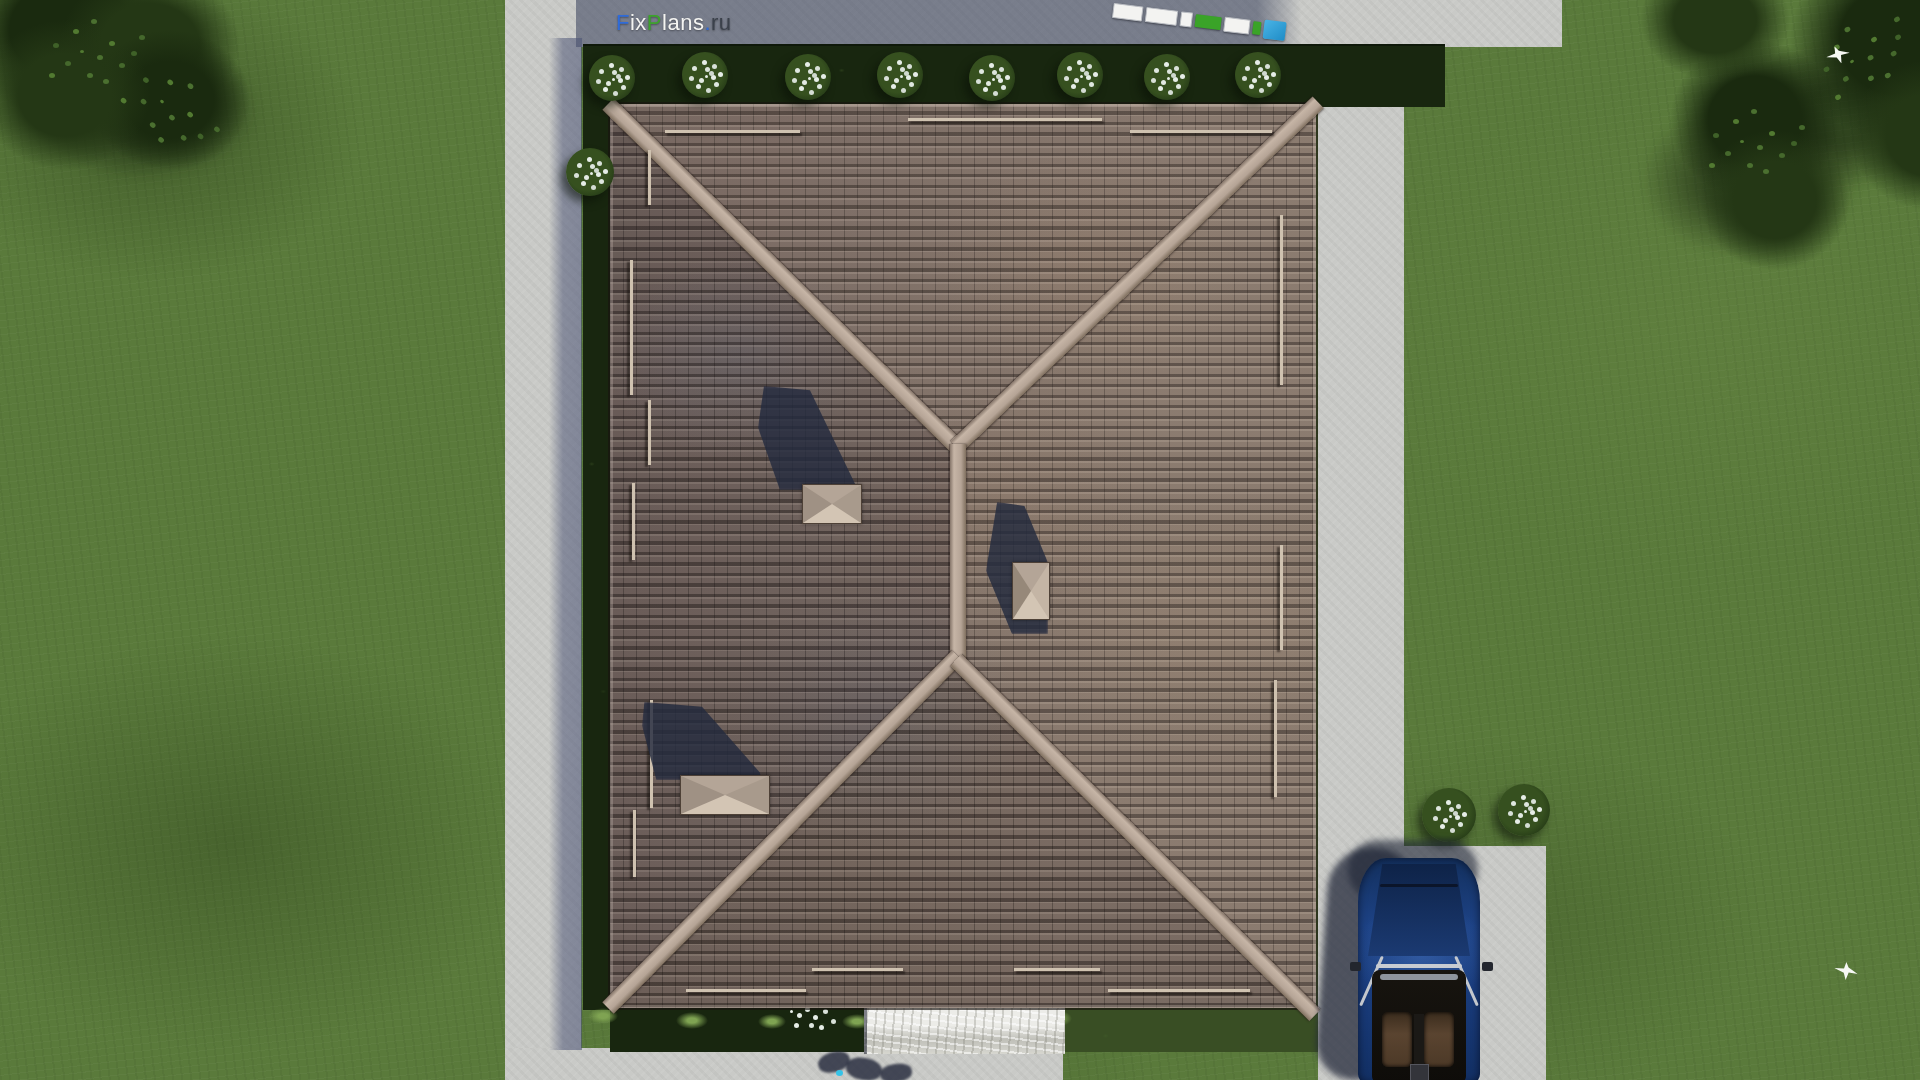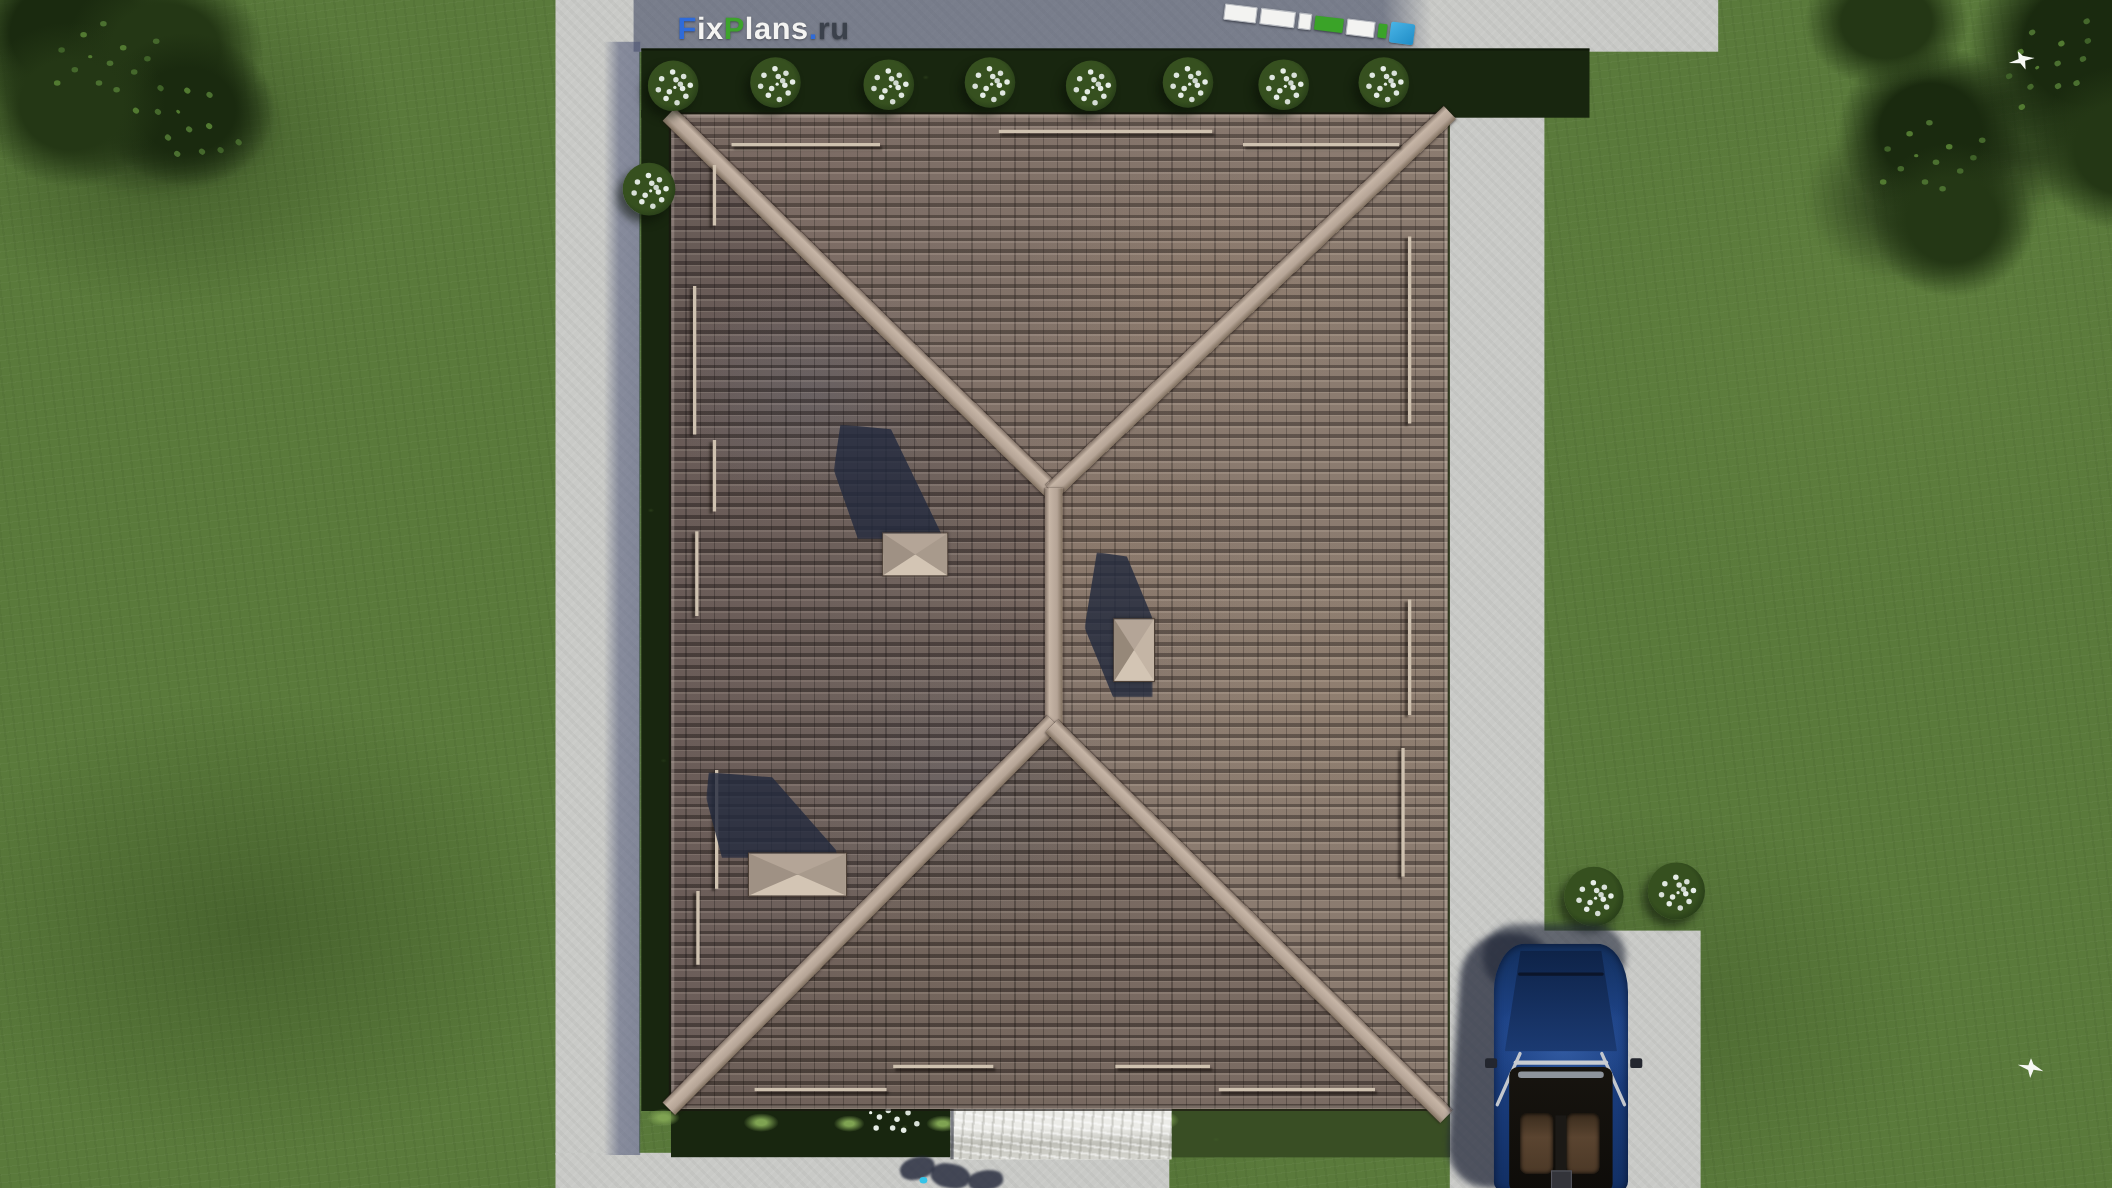--- a/index.html
+++ b/index.html
@@ -146,21 +146,21 @@
   .car-console-sq{position:absolute;left:38px;top:94px;width:17px;height:15px;background:#33343a;border:1px solid #55565e;}
   .car-mirror{position:absolute;width:11px;height:9px;background:#23262e;border-radius:2px;}
   .mirror-l{left:32px;top:124px;} .mirror-r{left:164px;top:124px;}
 
   
   .bird{position:absolute;width:24px;height:18px;background:var(--bird,#f6f8f4);
     clip-path:polygon(45% 0,58% 28%,100% 55%,62% 55%,55% 100%,42% 62%,0 45%,40% 38%);
     filter:drop-shadow(1px 2px 1px rgba(20,30,12,.4));}
 
   
-  .watermark{position:absolute;left:616px;top:12px;font-weight:bold;font-size:28px;line-height:1;
+  .watermark{position:absolute;left:616px;top:12px;font-weight:normal;font-size:22px;line-height:1;
     letter-spacing:.5px;text-shadow:0 1px 2px rgba(0,0,0,.4);white-space:nowrap;}
   .ruler{position:absolute;left:1114px;top:1px;display:flex;align-items:center;gap:3px;
     transform:rotate(7deg);transform-origin:left top;}
   .seg{height:13px;border-radius:1px;box-shadow:0 1px 2px rgba(10,12,20,.5);}
   .seg-white{background:var(--ruler-white,#f3f3f1);border:1px solid #b9bcc2;}
   .seg-green{background:var(--ruler-green,#3aa328);}
   .seg-blue{width:22px;height:19px;background:linear-gradient(135deg,#49b4e6,#1f8cc6);border-radius:2px;}
 
   .flower-speck{position:absolute;width:3px;height:3px;border-radius:50%;background:#eef3ee;
     box-shadow:8px 4px 0 1px #e6ede7, 16px -2px 0 1px #dfe7e0, 24px 6px 0 1px #e6ede7,

